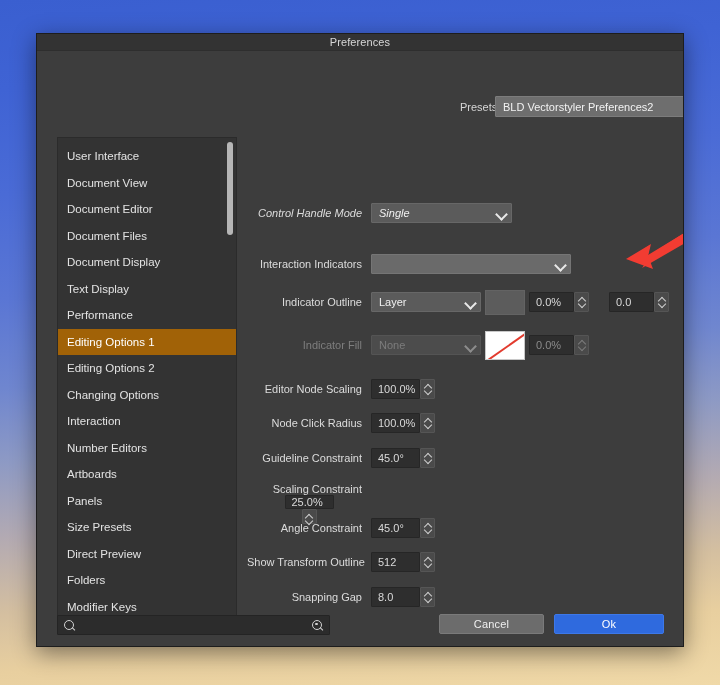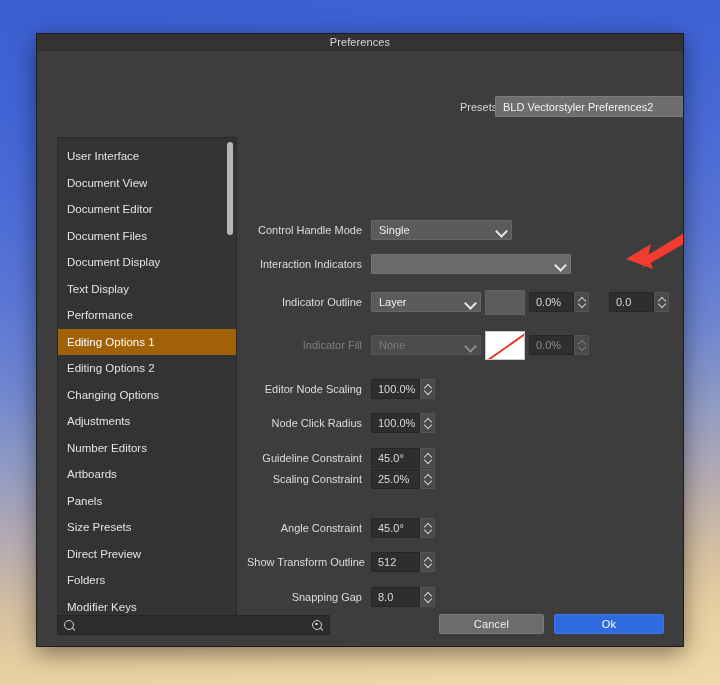--- a/index.html
+++ b/index.html
@@ -378,37 +378,37 @@
           <div class="side-item"><span>User Interface</span></div>
           <div class="side-item"><span>Document View</span></div>
           <div class="side-item"><span>Document Editor</span></div>
           <div class="side-item"><span>Document Files</span></div>
           <div class="side-item"><span>Document Display</span></div>
           <div class="side-item"><span>Text Display</span></div>
           <div class="side-item"><span>Performance</span></div>
           <div class="side-item selected"><span>Editing Options 1</span></div>
           <div class="side-item"><span>Editing Options 2</span></div>
           <div class="side-item"><span>Changing Options</span></div>
-          <div class="side-item"><span>Adjustments</span></div>
+          <div class="side-item"><span>Interaction</span></div>
           <div class="side-item"><span>Number Editors</span></div>
           <div class="side-item"><span>Artboards</span></div>
           <div class="side-item"><span>Panels</span></div>
           <div class="side-item"><span>Size Presets</span></div>
           <div class="side-item"><span>Direct Preview</span></div>
           <div class="side-item"><span>Folders</span></div>
           <div class="side-item"><span>Modifier Keys</span></div>
         </div>
       <div id="side-scrollbar">
         <div id="side-thumb"></div>
       </div>
     </div>
 
     <div id="panel">
 
-      <div class="row" style="top:83px;">
+      <div class="row" style="top:66px;font-style:italic;">
         <span class="lbl">Control Handle Mode</span>
         <div class="dd" style="width:141px;">
           <span class="val">Single</span>
           <span class="chev"></span>
         </div>
       </div>
 
       <div class="row" style="top:117px;">
         <span class="lbl">Interaction Indicators</span>
         <div class="dd empty" style="width:200px;">
@@ -452,21 +452,21 @@
         <div class="numfield" style="width:49px;">100.0%</div>
         <div class="stepper"></div>
       </div>
 
       <div class="row" style="top:311px;">
         <span class="lbl">Guideline Constraint</span>
         <div class="numfield" style="width:49px;">45.0°</div>
         <div class="stepper"></div>
       </div>
 
-      <div class="row" style="top:332px;">
+      <div class="row" style="top:346px;flex-direction:column;">
         <span class="lbl">Scaling Constraint</span>
         <div class="numfield" style="width:49px;">25.0%</div>
         <div class="stepper"></div>
       </div>
 
       <div class="row" style="top:381px;">
         <span class="lbl">Angle Constraint</span>
         <div class="numfield" style="width:49px;">45.0°</div>
         <div class="stepper"></div>
       </div>

